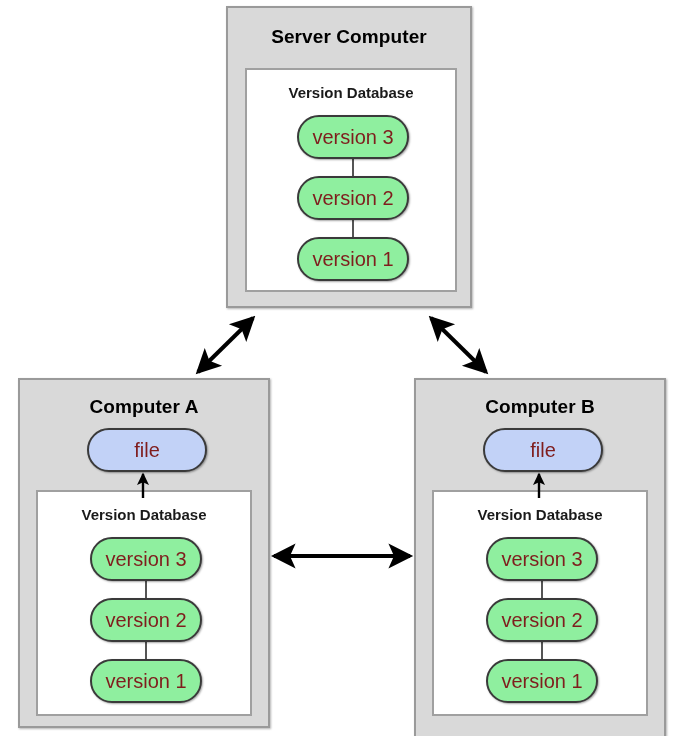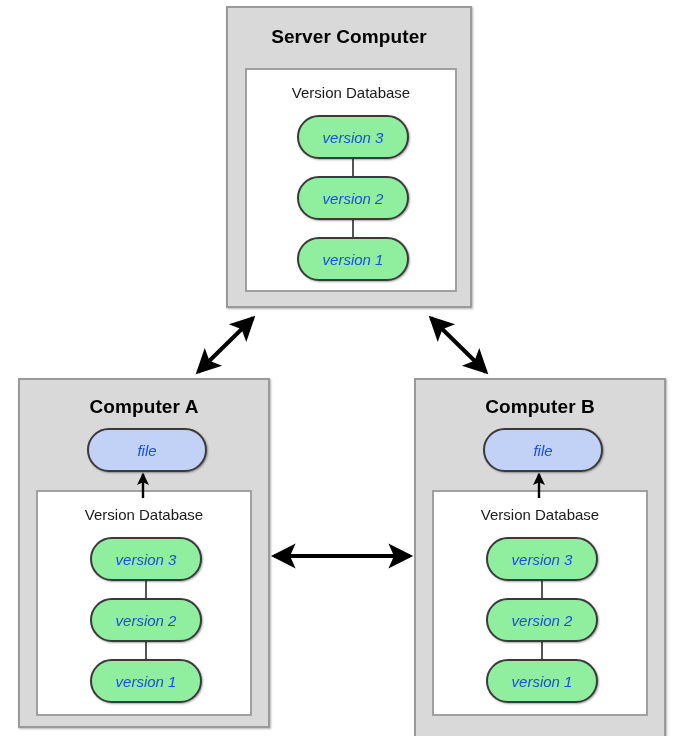--- a/index.html
+++ b/index.html
@@ -46,39 +46,38 @@
     background: #ffffff;
     border: 2px solid #a0a0a0;
     box-sizing: border-box;
   }
   .vdb-title {
     position: absolute;
     left: 0;
     right: 0;
     text-align: center;
     font-size: 15px;
-    font-weight: normal;
+    font-weight: bold;
     color: #1a1a1a;
     white-space: nowrap;
   }
 
   
   .pill {
     position: absolute;
     box-sizing: border-box;
     border: 2.5px solid #3a3a3a;
     border-radius: 22px;
     display: flex;
     align-items: center;
     justify-content: center;
-    font-size: 15px;
-    color: #1d4ed8;
+    font-size: 20px;
+    color: #7f1d1d;
     white-space: nowrap;
     box-shadow: 1px 1px 2px rgba(0,0,0,0.35);
-    font-style: italic;
   }
   .pill.green { background: #8fef9f; }
   .pill.blue  { background: #c2d2f7; }
 
   
   .pill-link {
     position: absolute;
     width: 2px;
     background: #555555;
   }

